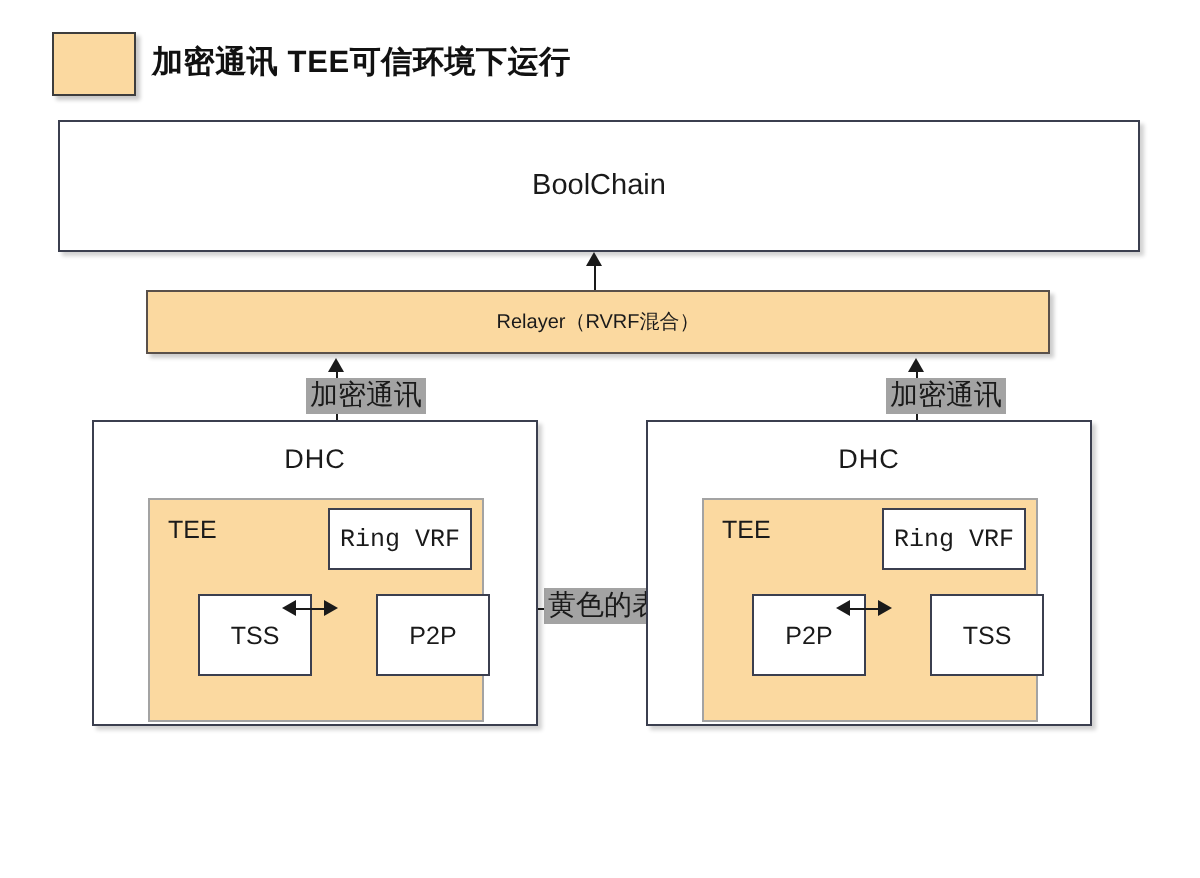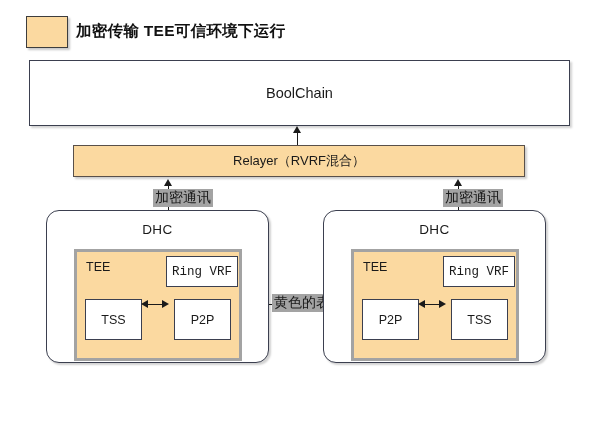--- a/index.html
+++ b/index.html
@@ -58,21 +58,21 @@
   #relayer-box {
     left: 73px; top: 145px;
     width: 452px; height: 32px;
     background: #FBD9A0;
     border: 1px solid #59504a;
     box-shadow: 2px 2px 2px rgba(0,0,0,0.20);
     display: flex; align-items: center; justify-content: center;
     box-sizing: border-box;
   }
   #relayer-label {
-    font-size: 13px;
+    font-size: 10px;
     color: #1a1a1a;
     white-space: nowrap;
   }
 
   
   .vline { background: #1a1a1a; width: 1px; }
   .hline { background: #1a1a1a; height: 1px; }
   .arrow-up {
     width: 0; height: 0;
     border-left: 4px solid transparent;
@@ -98,60 +98,60 @@
     padding: 0 2px;
     white-space: nowrap;
   }
 
   
   .dhc-box {
     top: 210px;
     width: 223px; height: 153px;
     background: #ffffff;
     border: 1px solid #3b3f4f;
-    border-radius: 13px;
+    border-radius: 0;
     box-shadow: 2px 2px 2px rgba(0,0,0,0.18);
     box-sizing: border-box;
   }
   #dhc-left  { left: 46px; }
   #dhc-right { left: 323px; }
   .dhc-title {
     position: absolute;
     top: 11px; left: 0; right: 0;
     text-align: center;
     font-size: 13.5px;
     color: #1a1a1a;
     letter-spacing: 0.5px;
   }
   .tee-box {
     position: absolute;
     left: 27px; top: 38px;
     width: 168px; height: 112px;
     background: #FBD9A0;
-    border: 3px solid #a3a3a3;
+    border: 1px solid #a3a3a3;
     box-sizing: border-box;
   }
   .tee-title {
     position: absolute;
     left: 9px; top: 8px;
     font-size: 12.5px;
     color: #1a1a1a;
   }
   .inner-box {
     position: absolute;
     background: #ffffff;
     border: 1px solid #3b3f4f;
     box-sizing: border-box;
     display: flex; align-items: center; justify-content: center;
     font-size: 12.5px;
     color: #1a1a1a;
     white-space: nowrap;
   }
   .ringvrf-box { width: 72px; height: 31px; top: 4px; font-family: Liberation Mono, monospace; }
-  .slot-box    { width: 57px; height: 41px; top: 47px; }
+  .slot-box    { width: 57px; height: 41px; top: 47px; margin-left: 16px; }
 
   
   #ringvrf-left { left: 89px; }
   #tss-left     { left: 8px; }
   #p2p-left     { left: 97px; }
   
   #ringvrf-right { left: 89px; }
   #p2p-right     { left: 8px; }
   #tss-right     { left: 97px; }
 
@@ -173,21 +173,21 @@
     letter-spacing: 1px;
   }
   #watermark svg { display: block; }
 </style>
 </head>
 <body>
 
 <div id="canvas">
 
   <div class="abs" id="legend-swatch"></div>
-  <div class="abs" id="legend-text">加密传输 TEE可信环境下运行</div>
+  <div class="abs" id="legend-text">加密通讯 TEE可信环境下运行</div>
 
   <div class="abs" id="boolchain-box">
     <span id="boolchain-label">BoolChain</span>
   </div>
 
   <div class="abs vline" style="left:297px; top:133px; height:12px;"></div>
   <div class="abs arrow-up" style="left:293px; top:126px;"></div>
 
   <div class="abs" id="relayer-box">
     <span id="relayer-label">Relayer（RVRF混合）</span>

